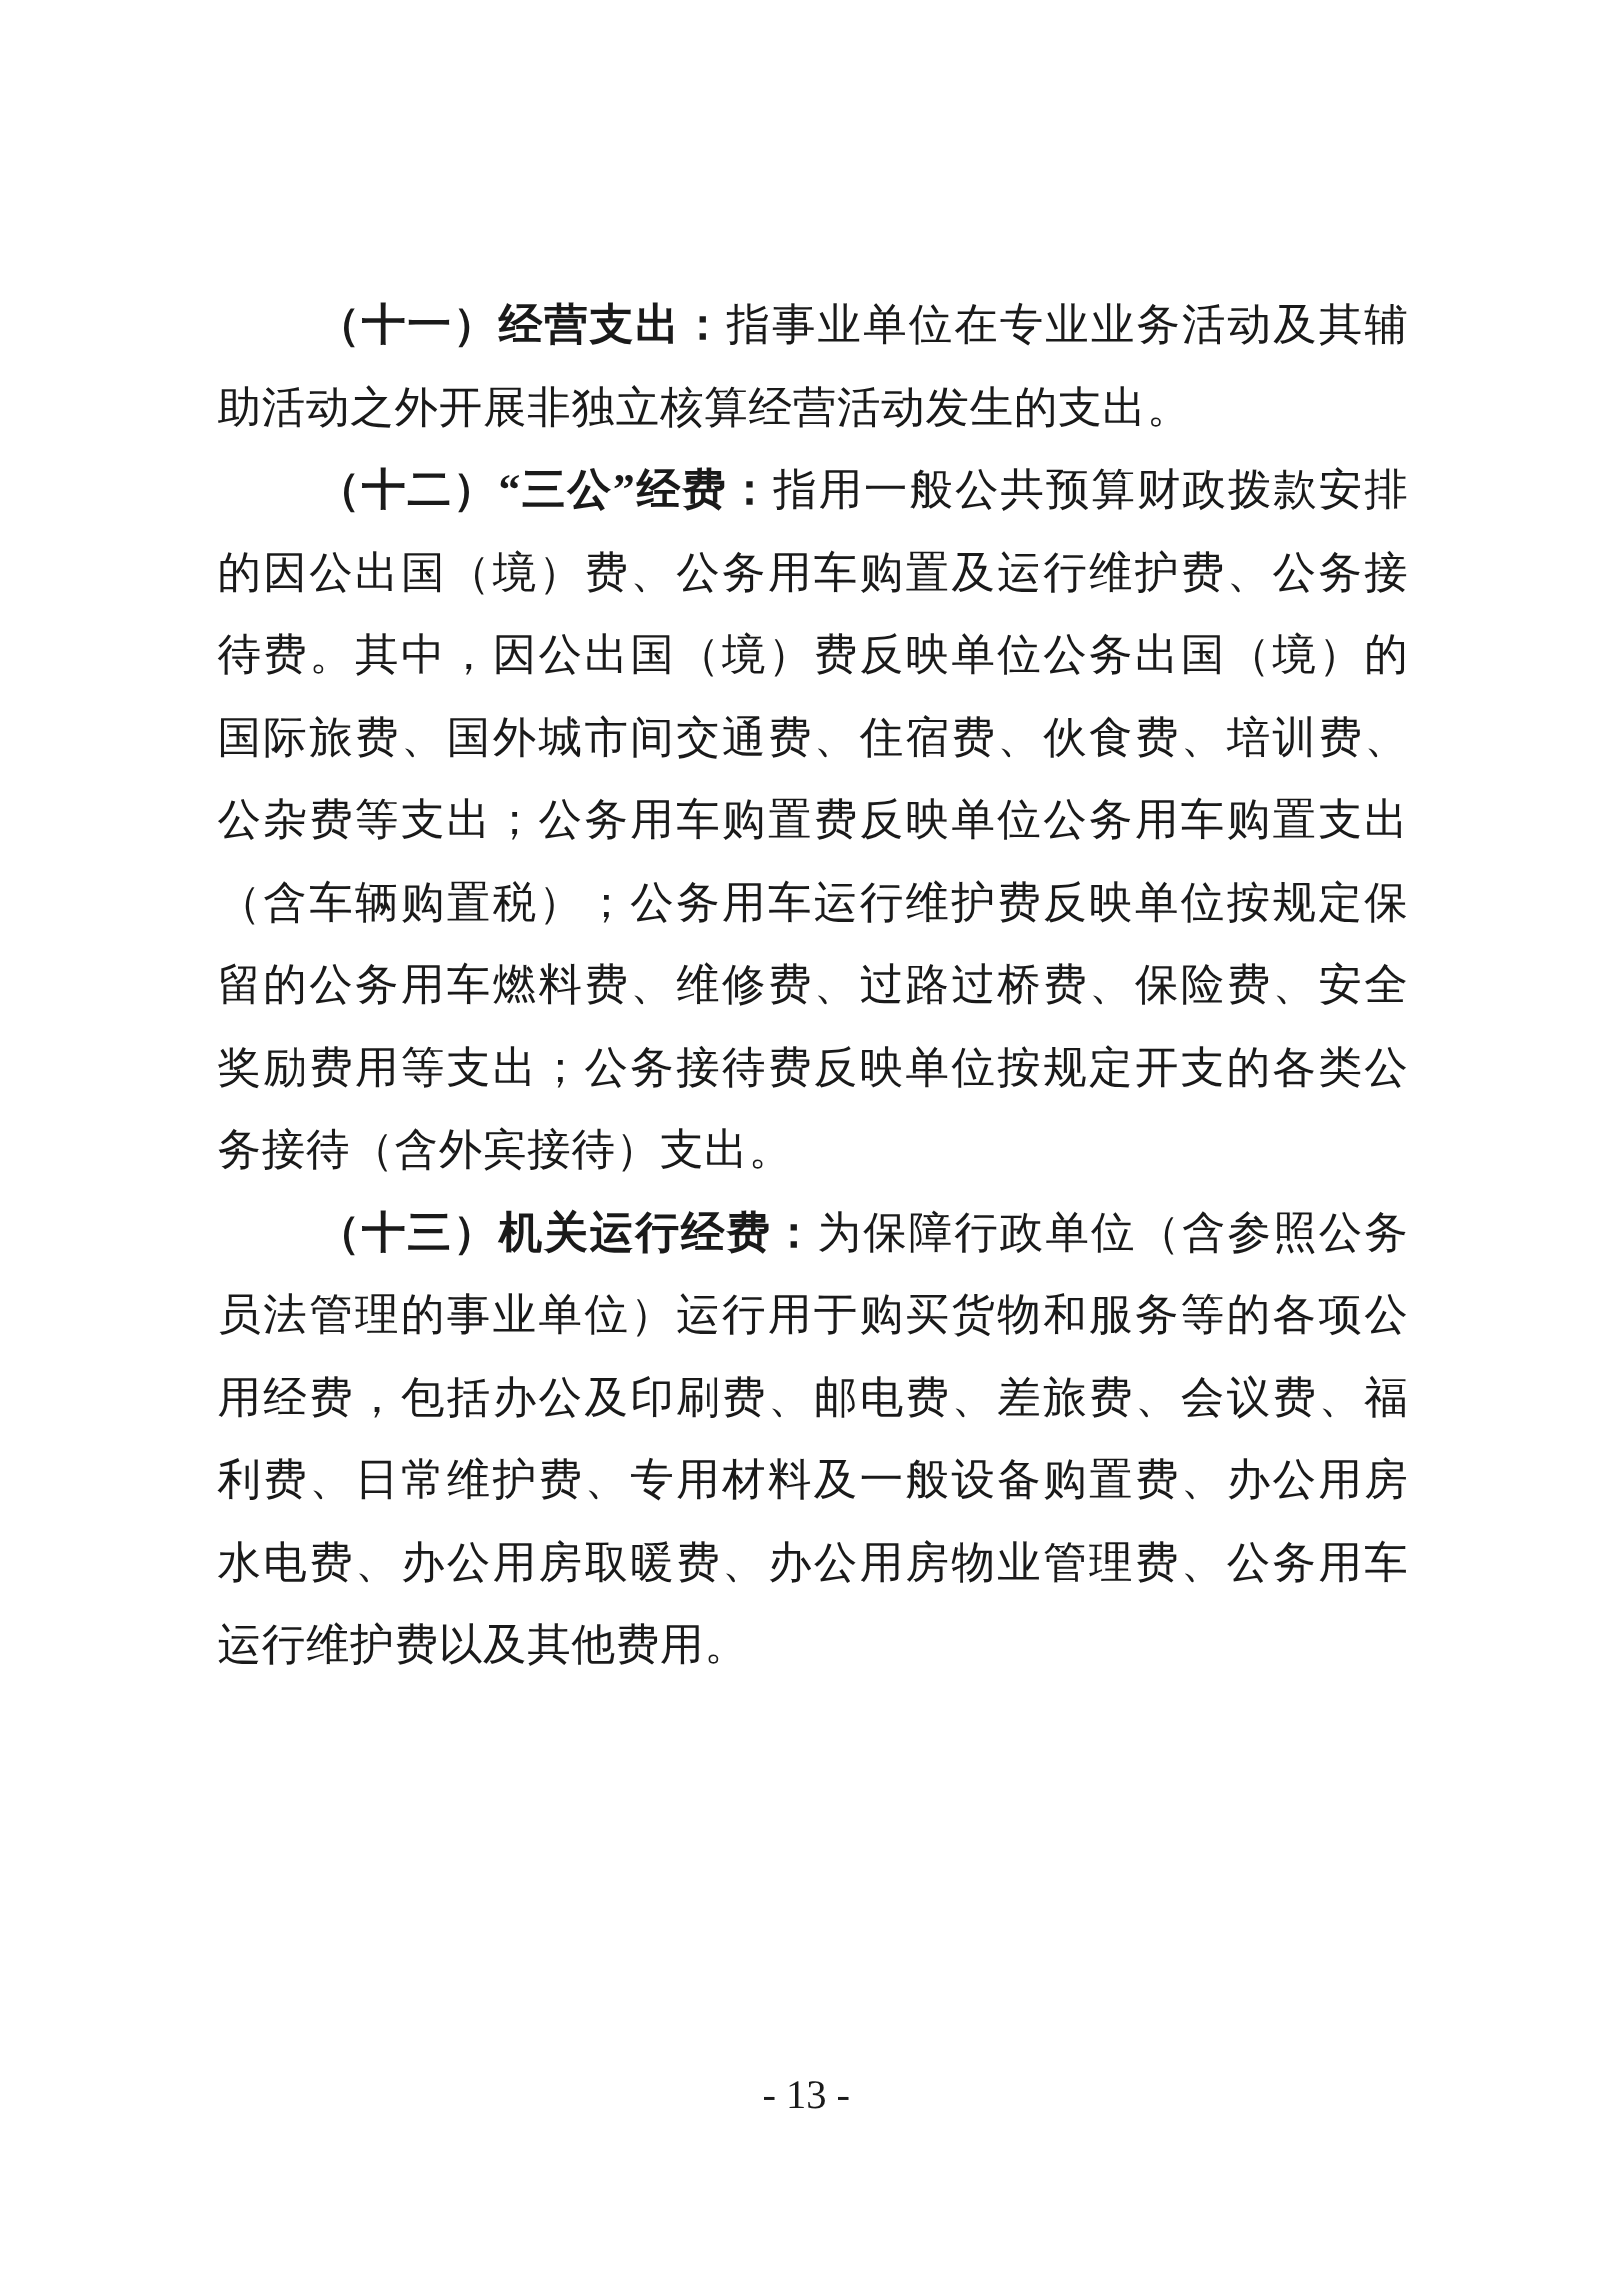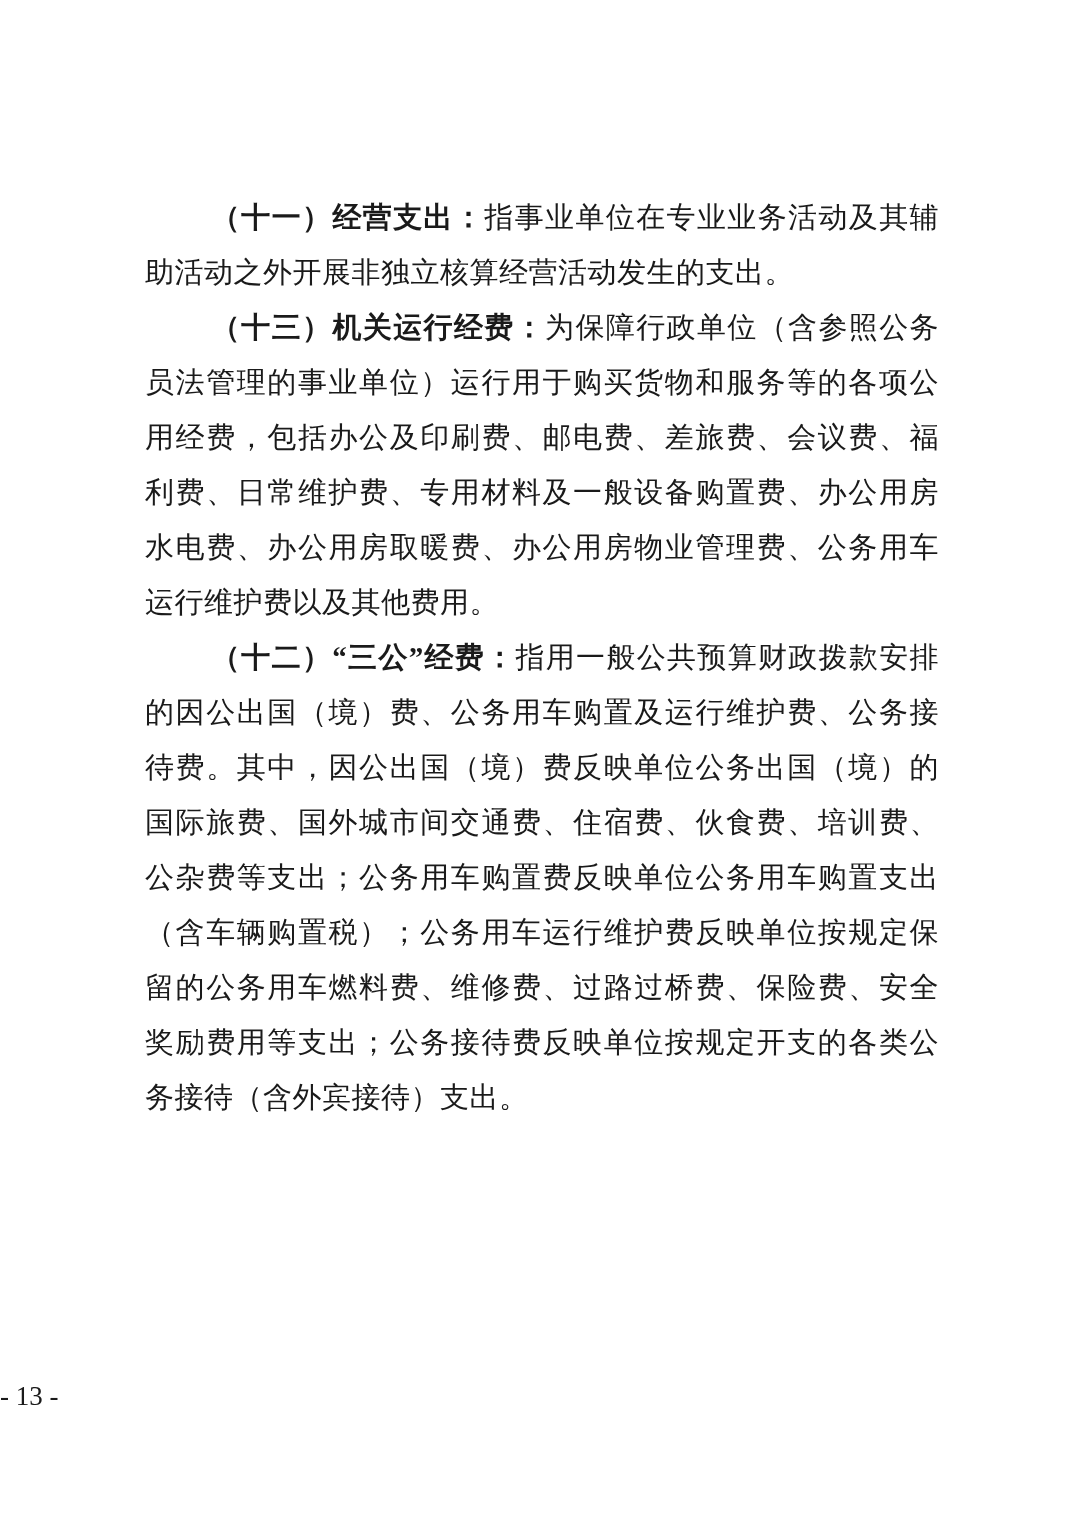--- a/index.html
+++ b/index.html
@@ -38,35 +38,35 @@
     font-weight: 700;
   }
   .para .body {
     font-weight: 400;
   }
   .footer {
     position: absolute;
     left: 0;
     top: 1378px;
     width: 100%;
-    text-align: left;
+    text-align: center;
     font-size: 27px;
     line-height: 36px;
     color: #1a1a1a;
   }
 </style>
 </head>
 <body>
 
 <div class="page">
   <div class="content">
 
     <p class="para"><span class="heading">（十一）经营支出：</span><span class="body">指事业单位在专业业务活动及其辅助活动之外开展非独立核算经营活动发生的支出。</span></p>
 
+    <p class="para"><span class="heading">（十二）“三公”经费：</span><span class="body">指用一般公共预算财政拨款安排的因公出国（境）费、公务用车购置及运行维护费、公务接待费。其中，因公出国（境）费反映单位公务出国（境）的国际旅费、国外城市间交通费、住宿费、伙食费、培训费、公杂费等支出；公务用车购置费反映单位公务用车购置支出（含车辆购置税）；公务用车运行维护费反映单位按规定保留的公务用车燃料费、维修费、过路过桥费、保险费、安全奖励费用等支出；公务接待费反映单位按规定开支的各类公务接待（含外宾接待）支出。</span></p>
+
     <p class="para"><span class="heading">（十三）机关运行经费：</span><span class="body">为保障行政单位（含参照公务员法管理的事业单位）运行用于购买货物和服务等的各项公用经费，包括办公及印刷费、邮电费、差旅费、会议费、福利费、日常维护费、专用材料及一般设备购置费、办公用房水电费、办公用房取暖费、办公用房物业管理费、公务用车运行维护费以及其他费用。</span></p>
-
-    <p class="para"><span class="heading">（十二）“三公”经费：</span><span class="body">指用一般公共预算财政拨款安排的因公出国（境）费、公务用车购置及运行维护费、公务接待费。其中，因公出国（境）费反映单位公务出国（境）的国际旅费、国外城市间交通费、住宿费、伙食费、培训费、公杂费等支出；公务用车购置费反映单位公务用车购置支出（含车辆购置税）；公务用车运行维护费反映单位按规定保留的公务用车燃料费、维修费、过路过桥费、保险费、安全奖励费用等支出；公务接待费反映单位按规定开支的各类公务接待（含外宾接待）支出。</span></p>
 
 
   </div>
 
   <div class="footer">- 13 -</div>
 </div>
 
 </body></html>

